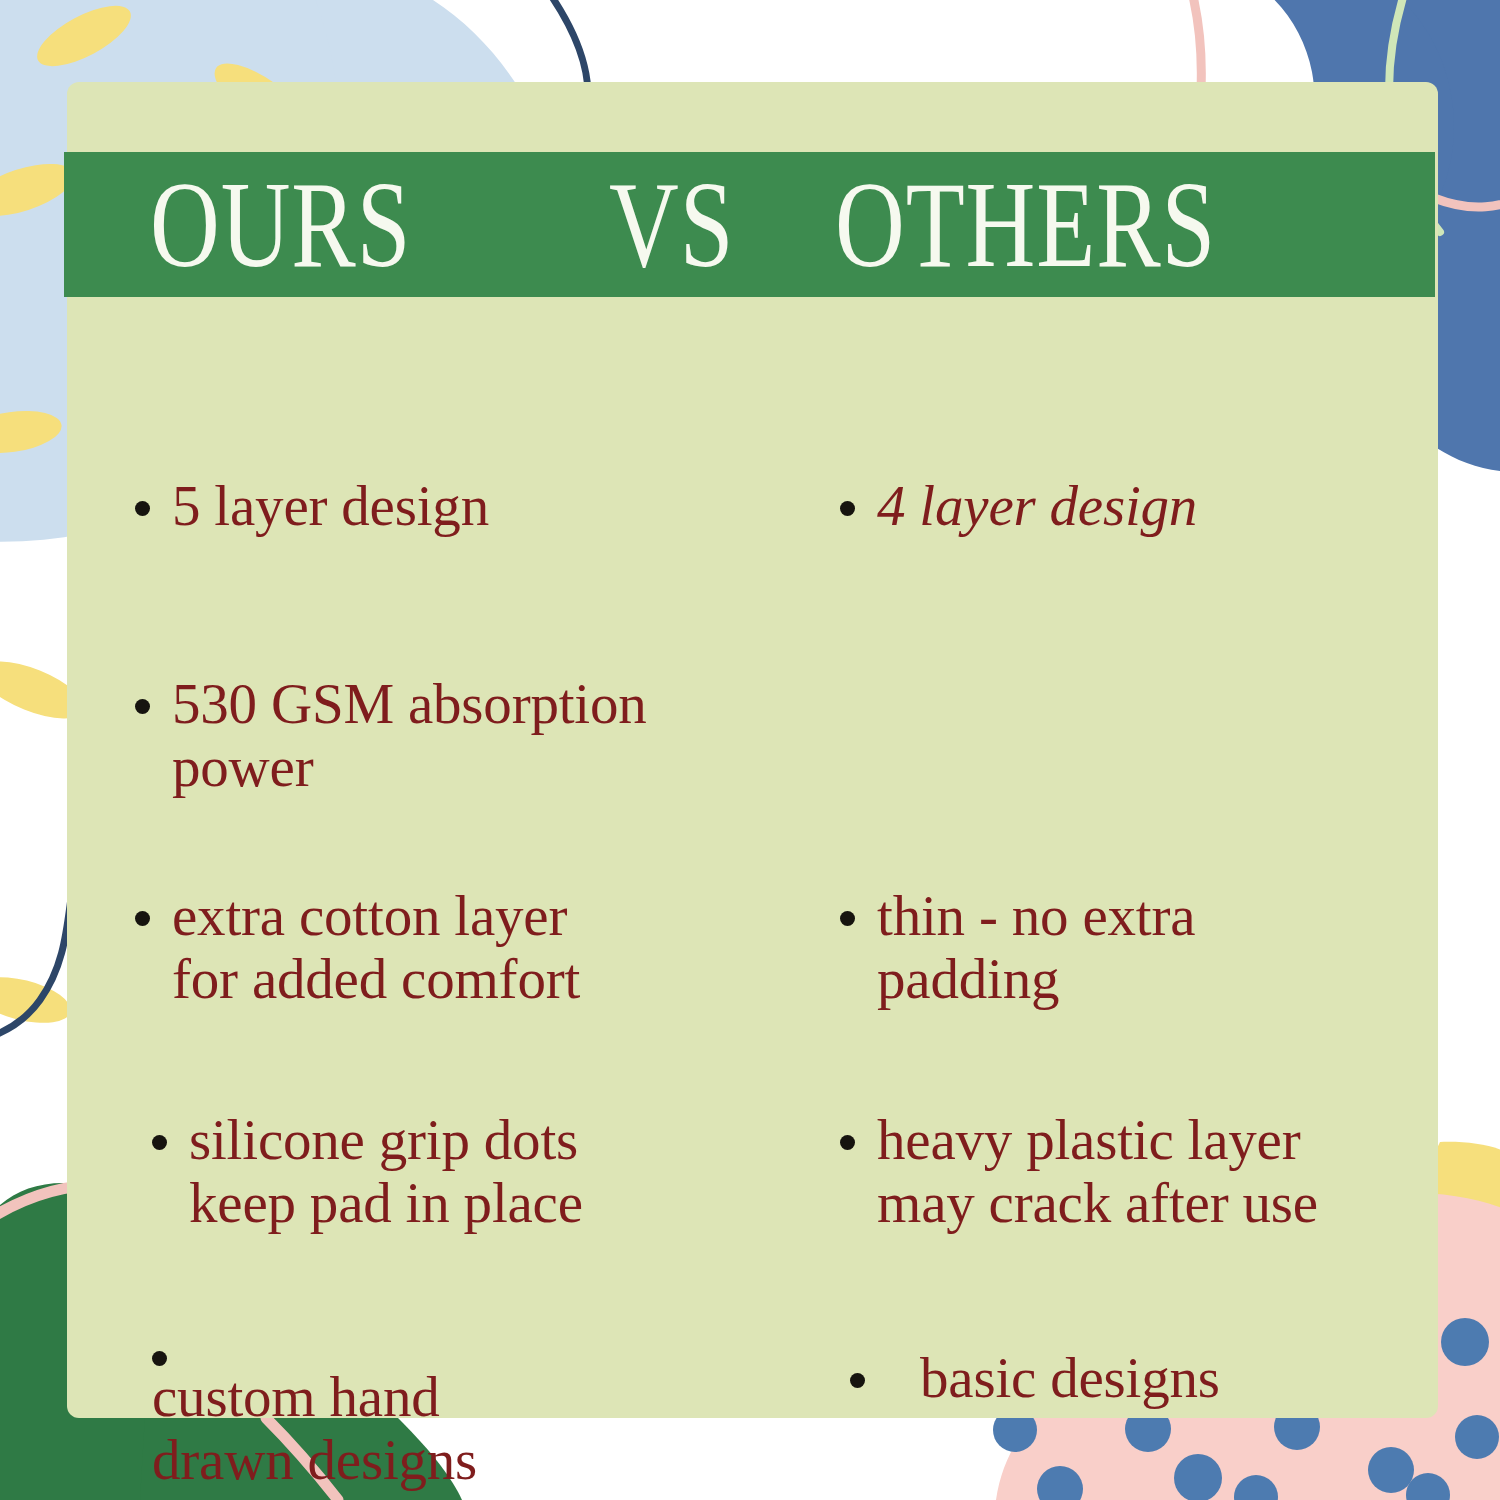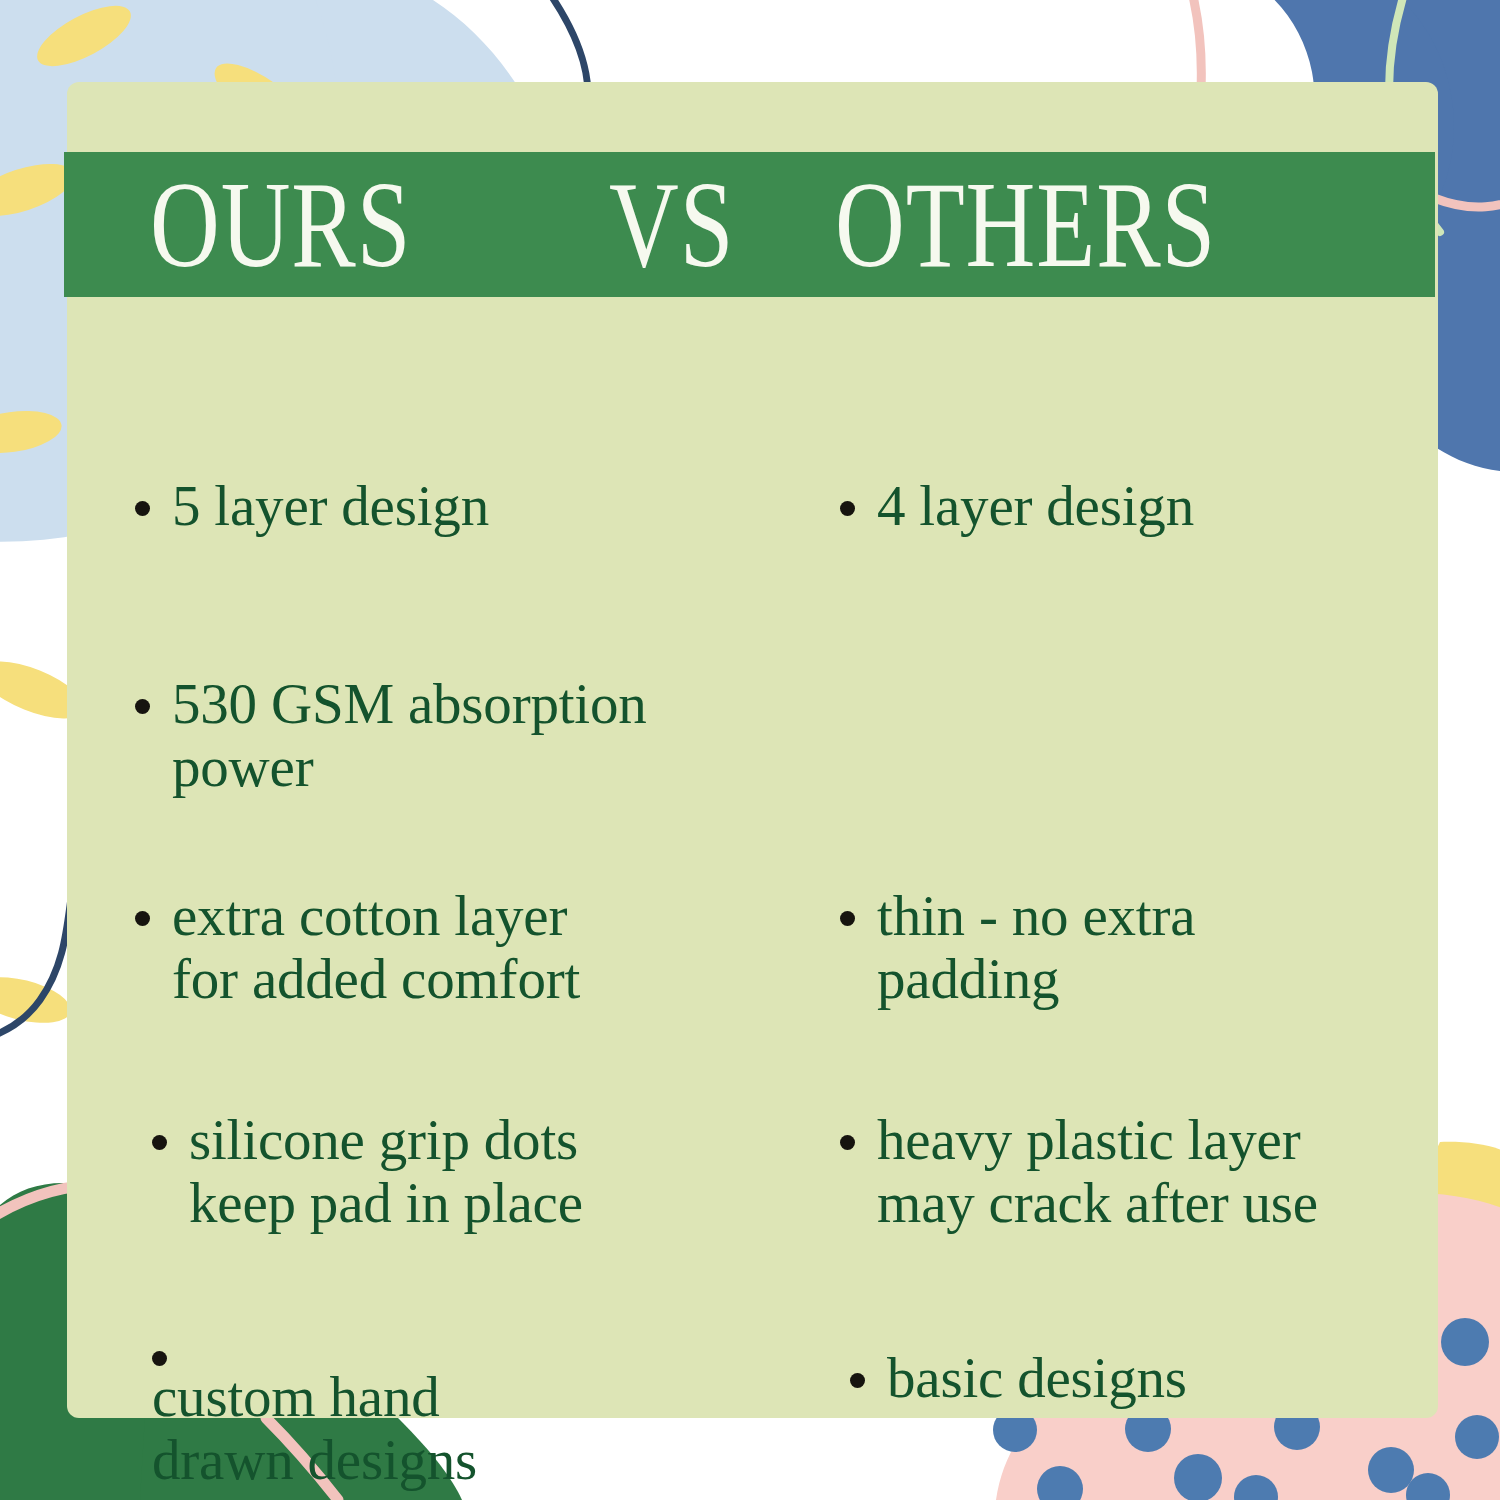--- a/index.html
+++ b/index.html
@@ -95,42 +95,42 @@
   .bullet-dot {
     flex: 0 0 auto;
     width: 15px;
     height: 15px;
     border-radius: 50%;
     background: #16140f;
     margin-top: 26px;
     margin-right: 22px;
   }
   .bullet-text {
-    color: #14532d;
+    color: #7f1d1d;
     font-family: "Liberation Serif", "DejaVu Serif", serif;
     font-size: 57px;
     line-height: 1.10;
     font-weight: 400;
     white-space: pre-line;
     letter-spacing: -0.2px;
   }
 
   
   #ours-0 { left: 68px;  top: 138px; }
   #ours-1 { left: 68px;  top: 336px; }
   #ours-2 { left: 68px;  top: 548px; }
   #ours-3 { left: 85px;  top: 772px; }
   #ours-4 { left: 85px;  top: 988px; flex-direction: column; }
 
   
-  #others-0 { left: 28px; top: 138px; }
+  #others-0 { left: 28px; top: 138px; font-style: italic; }
   #others-1 { left: 28px; top: 318px; }
   #others-2 { left: 28px; top: 548px; }
   #others-3 { left: 28px; top: 772px; justify-content: center; }
-  #others-4 { left: 38px; top: 1010px; }
+  #others-4 { left: 38px; top: 1010px; gap: 33px; }
 </style>
 </head>
 <body>
 
 <div id="stage">
 
   <svg id="backdrop" viewBox="0 0 1500 1500" width="1500" height="1500" xmlns="http://www.w3.org/2000/svg">
 
     <path fill="#ccdddf" style="fill:#ccdeee" d="M -40,-40 L 330,-40 C 355,60 340,160 318,250
              C 296,340 262,420 210,470

